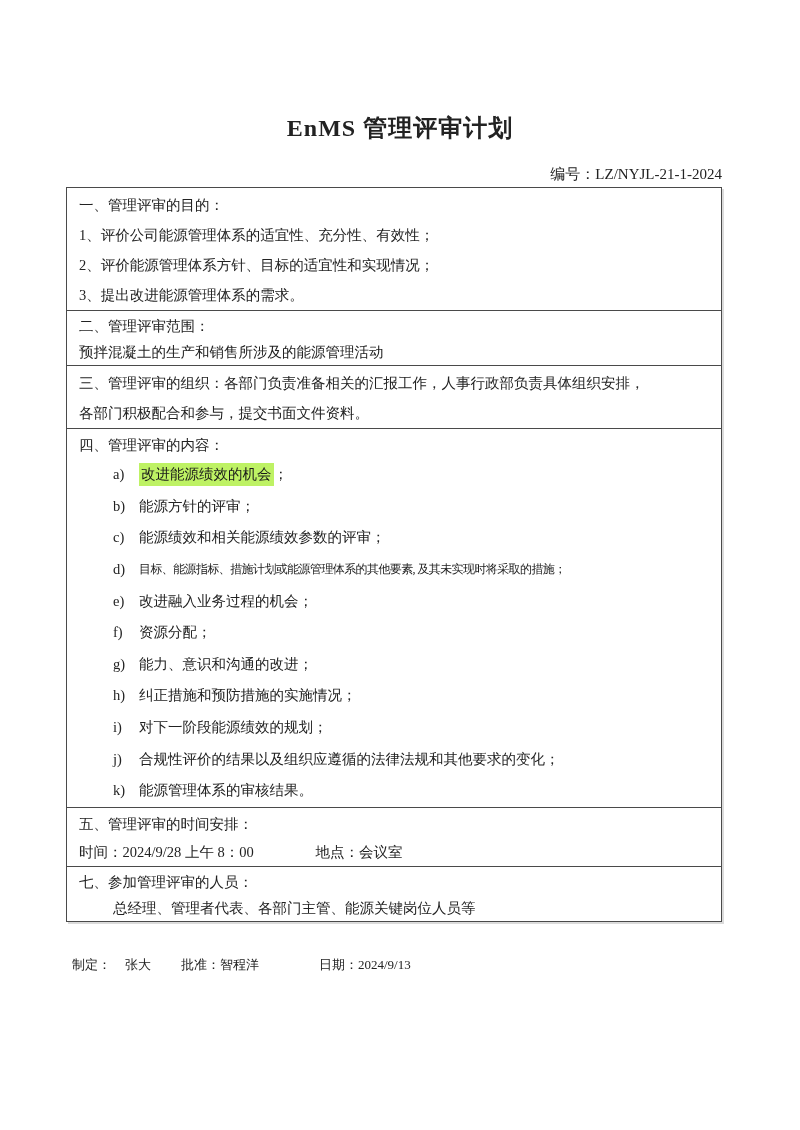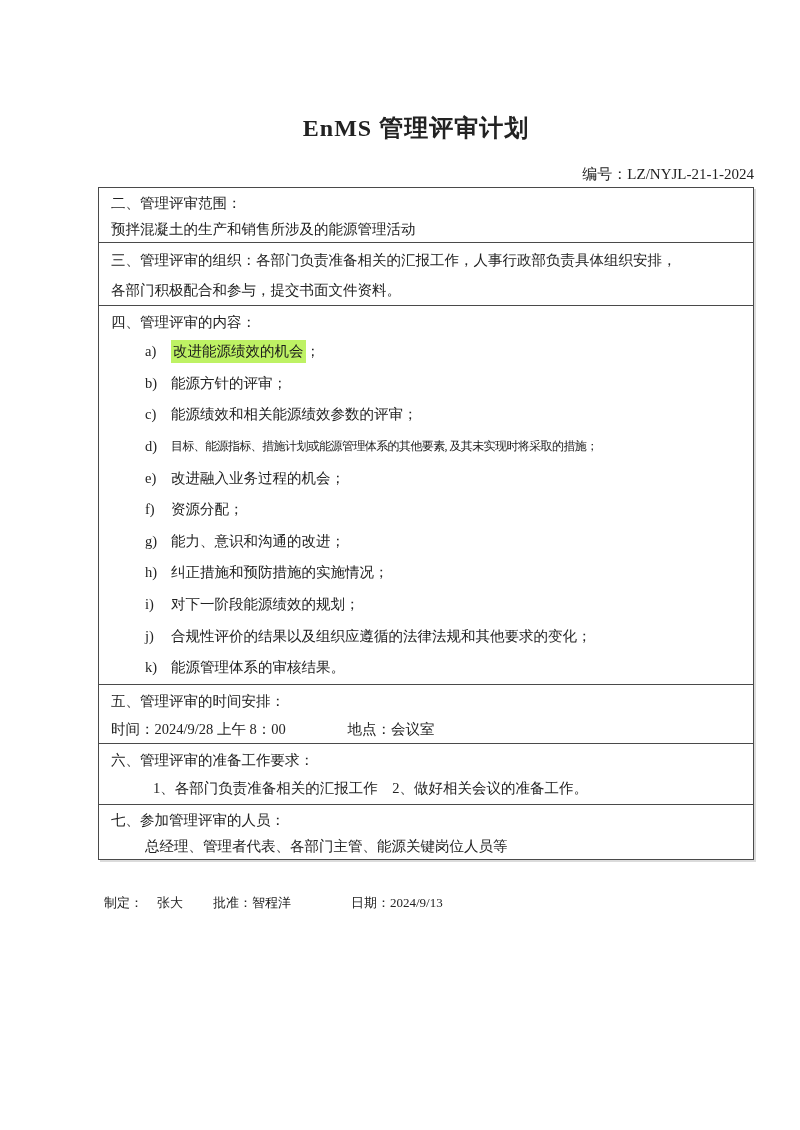--- a/index.html
+++ b/index.html
@@ -2,21 +2,21 @@
 <html lang="zh"><head>
 <meta charset="utf-8">
 <style>
   * { margin:0; padding:0; box-sizing:border-box; }
   html,body { width:800px; height:1130px; }
   body {
     background:#ffffff;
     color:#222222;
     font-family:"Liberation Serif","DejaVu Serif",serif;
   }
-  .page { position:relative; width:800px; height:1113px; overflow:hidden;padding-left:32px; }
+  .page { position:relative; width:800px; height:1113px; overflow:hidden; }
 
   .title {
     padding-top:112px;
     text-align:center;
     font-size:24px;
     font-weight:bold;
     letter-spacing:1px;
     line-height:32px;
   }
   .doc-no {
@@ -88,20 +88,28 @@
 <body>
 
 <div class="page">
 
   <h1 class="title">EnMS 管理评审计划</h1>
 
   <div class="doc-no">编号：LZ/NYJL-21-1-2024</div>
 
   <table class="doc-table">
     <tbody>
+      <tr>
+        <td class="r1">
+          <p class="lh30">一、管理评审的目的：</p>
+          <p class="lh30">1、评价公司能源管理体系的适宜性、充分性、有效性；</p>
+          <p class="lh30">2、评价能源管理体系方针、目标的适宜性和实现情况；</p>
+          <p class="lh30">3、提出改进能源管理体系的需求。</p>
+        </td>
+      </tr>
 
       <tr>
         <td class="r2">
           <p class="lh26">二、管理评审范围：</p>
           <p class="lh26">预拌混凝土的生产和销售所涉及的能源管理活动</p>
         </td>
       </tr>
 
       <tr>
         <td class="r3">
@@ -165,26 +173,20 @@
       <tr>
         <td class="r5">
           <p class="lh28">五、管理评审的时间安排：</p>
           <p class="lh28 time-line">
             <span class="time">时间：2024/9/28 上午 8：00</span>
             <span class="place">地点：会议室</span>
           </p>
         </td>
       </tr>
 
-      <tr>
-        <td class="r6">
-          <p class="lh28">六、管理评审的准备工作要求：</p>
-          <p class="lh28 indent1">1、各部门负责准备相关的汇报工作　2、做好相关会议的准备工作。</p>
-        </td>
-      </tr>
 
       <tr>
         <td class="r7">
           <p class="lh26">七、参加管理评审的人员：</p>
           <p class="lh26 indent2">总经理、管理者代表、各部门主管、能源关键岗位人员等</p>
         </td>
       </tr>
     </tbody>
   </table>
 

